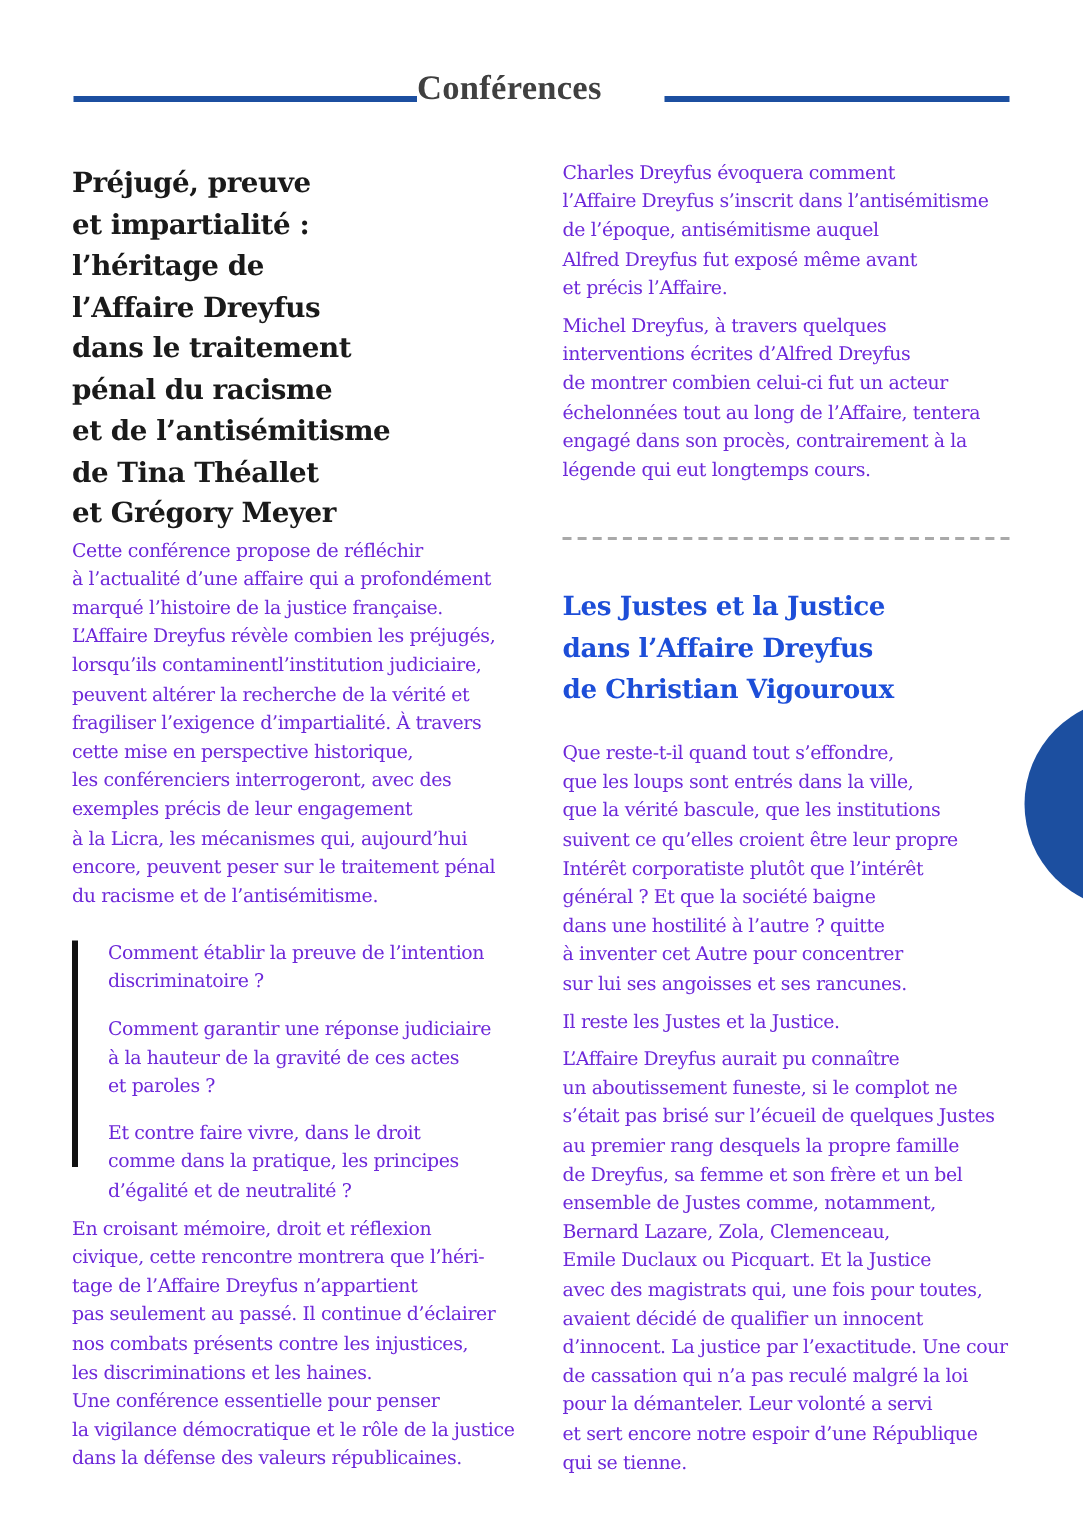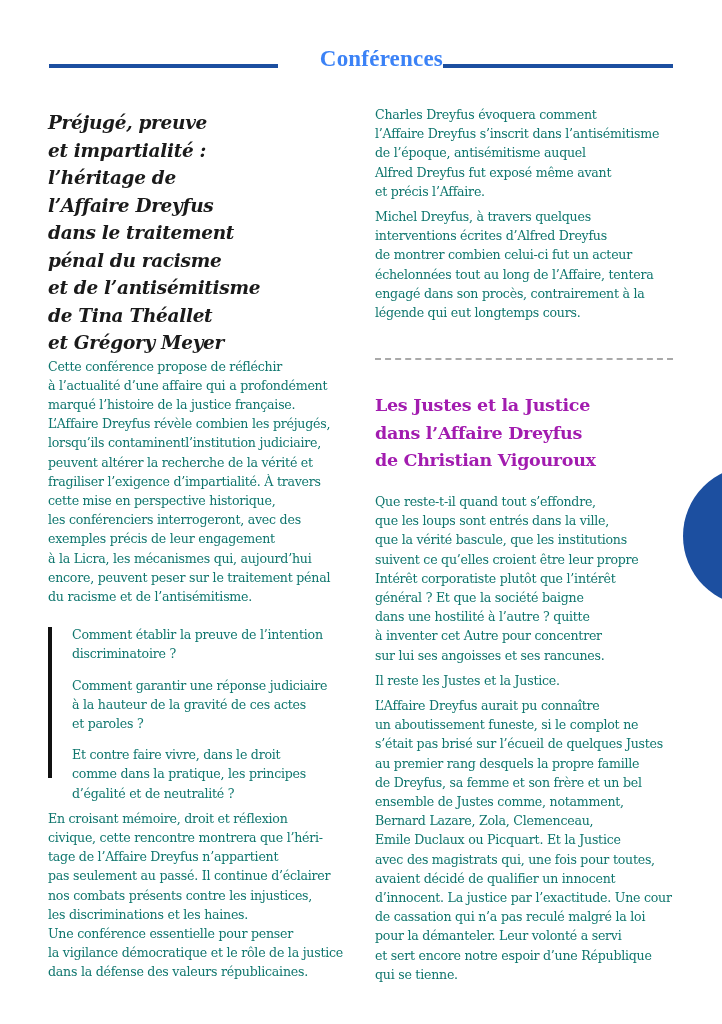--- a/index.html
+++ b/index.html
@@ -6,58 +6,58 @@
   body {
     width: 722px; height: 1024px; position: relative; overflow: hidden;
     background: #ffffff; color: #3a3a3a;
     font-family: "DejaVu Serif", "Liberation Serif", serif;
   }
   .page-header { position: absolute; left: 0; top: 44px; width: 722px; height: 40px; }
   .hdr-line { position: absolute; top: 20px; height: 4px; background: #1c4fa0; }
   .hdr-line.left { left: 49px; width: 229px; }
   .hdr-line.right { left: 443px; width: 230px; }
   .hdr-title {
-    position: absolute; left: 278px; width: 165px; top: 2px; text-align: right;
+    position: absolute; left: 278px; width: 165px; top: 2px; text-align: left;
     font-family: "Liberation Serif", "DejaVu Serif", serif; font-weight: bold;
-    font-size: 23px; color: #3b82f6; letter-spacing: 0.2px;
+    font-size: 23px; color: #404040; letter-spacing: 0.2px;
   }
   .col { position: absolute; }
   .col-left { left: 48px; top: 109px; width: 300px; }
   .col-right { left: 375px; top: 105px; width: 300px; }
 
   .title-left {
     margin: 0; font-family: "DejaVu Serif", serif; font-weight: bold;
     font-size: 18.5px; line-height: 27.5px; color: #1a1a1a; letter-spacing: -0.3px;
     white-space: pre-line;
   }
-  .title-left .line { display: block; font-style: italic; }
+  .title-left .line { display: block; }
 
   p.body {
-    margin: 0; font-size: 12.6px; line-height: 19.2px; color: #0f766e;
+    margin: 0; font-size: 12.6px; line-height: 19.2px; color: #6d28d9;
     letter-spacing: -0.25px; white-space: nowrap;
   }
   p.body .line { display: block; }
   .gap { height: 6px; }
 
   .intro { margin-top: 38px; }
   .quote {
     position: relative; margin-top: 19px; padding-left: 24px;
   }
   .quote-bar { position: absolute; left: 0; top: 2px; width: 4px; height: 151px; background: #111; }
   .quote p.body { margin-bottom: 6px; }
   .outro { margin-top: 13px; }
 
   .dash-divider {
     position: absolute; left: 375px; top: 358px; width: 298px; height: 0;
     border-top: 2px dashed #a9a9a9;
   }
   .title-right {
     position: absolute; left: 375px; top: 392px; margin: 0;
     font-family: "DejaVu Serif", serif; font-weight: bold;
-    font-size: 17.5px; line-height: 27.5px; color: #a21caf; letter-spacing: -0.3px;
+    font-size: 17.5px; line-height: 27.5px; color: #1d4ed8; letter-spacing: -0.3px;
   }
   .title-right .line { display: block; }
   .col-right2 { left: 375px; top: 492px; width: 300px; }
 
   .blue-half-circle {
     position: absolute; left: 683px; top: 466px; width: 140px; height: 140px;
     border-radius: 50%; background: #1c4fa0;
   }
 </style>
 </head>

